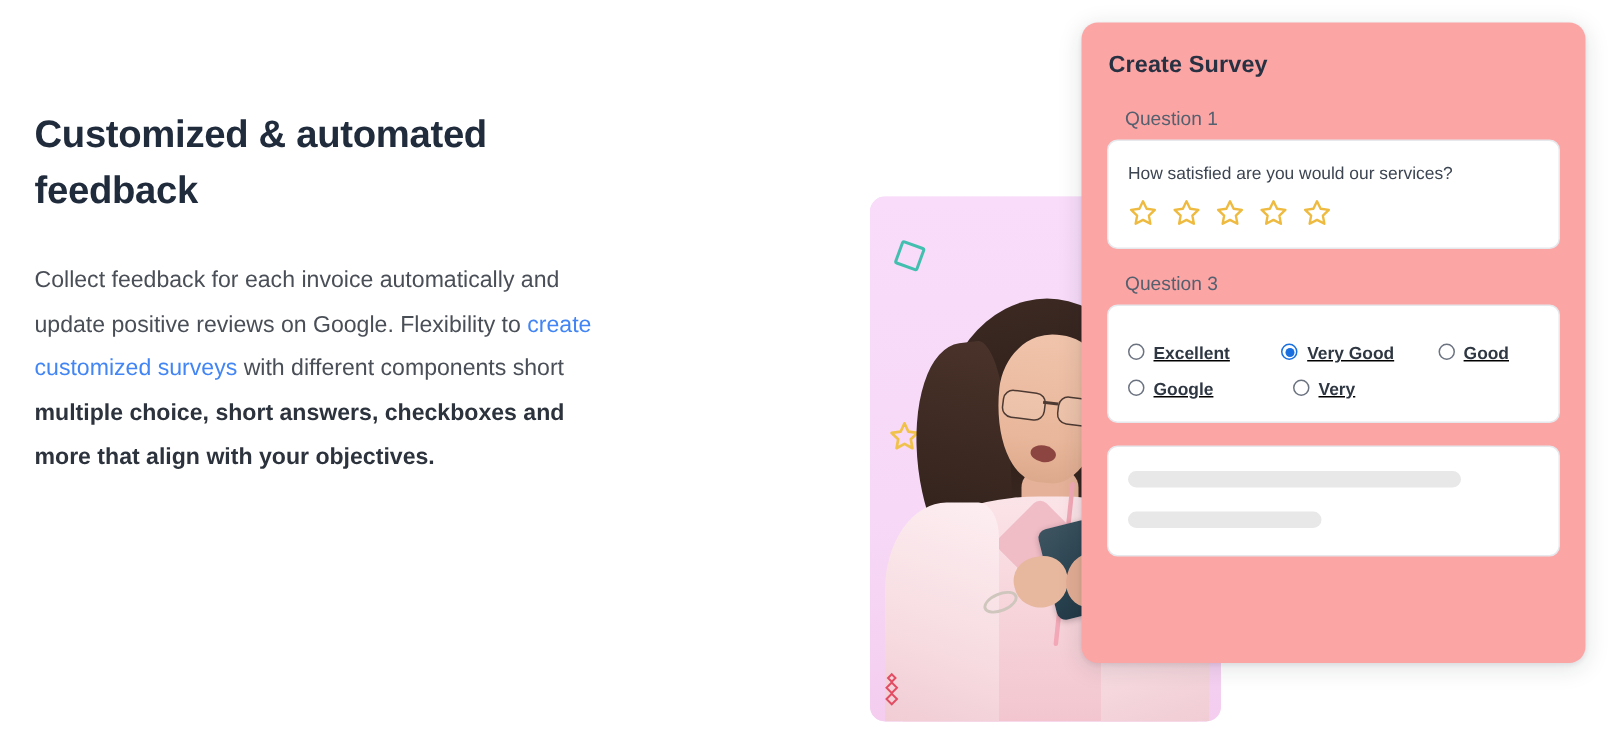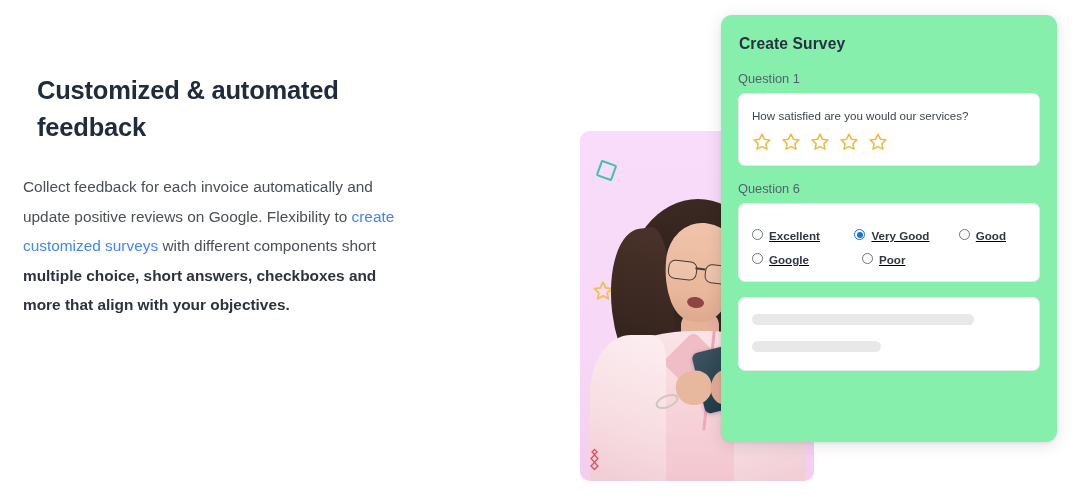--- a/index.html
+++ b/index.html
@@ -22,21 +22,21 @@
     left: 23px;
     top: 72px;
     width: 400px;
   }
   .feature-heading {
     font-size: 25.5px;
     line-height: 37px;
     font-weight: bold;
     color: #202b3c;
     letter-spacing: -0.2px;
-    margin: 0 0 26px 14px;
+    margin: 0 0 26px 0;
     max-width: 350px;
   }
   .body-para {
     font-size: 15.4px;
     line-height: 29.5px;
     color: #4a4f57;
     margin: 0 0 26px 0;
     max-width: 394px;
   }
   .body-para:last-child { margin-bottom: 0; }
@@ -269,37 +269,37 @@
     opacity: .85;
   }
 
   
   .survey-card {
     position: absolute;
     left: 721px;
     top: 15px;
     width: 336px;
     height: 427px;
-    background: #86efac;
+    background: #fca5a5;
     border-radius: 11px;
     box-shadow: 0 3px 16px rgba(25,30,45,0.13), 0 1px 3px rgba(25,30,45,0.07);
     box-sizing: border-box;
     padding: 20px 17px 0 17px;
   }
   .card-title {
     font-size: 15.6px;
     font-weight: bold;
     color: #283141;
     margin: 0 0 18px 1px;
     letter-spacing: .1px;
   }
   .q-label {
     font-size: 12.8px;
     color: #55606f;
-    margin: 0 0 7px 0;
+    margin: 0 0 7px 12px;
   }
   .q-box {
     border: 1px solid #e6e8ec;
     border-radius: 7px;
     background: #fff;
     box-sizing: border-box;
     padding: 12px 13px 13px 13px;
     margin-bottom: 15px;
   }
   .q-text {
@@ -459,21 +459,21 @@
           </svg>
       </span>
       <span>
         <svg width="20" height="20" viewBox="0 0 24 24" fill="none" stroke="#eeba3f" stroke-width="1.9" stroke-linejoin="round">
             <path d="M12 2.6l2.9 6 6.6.9-4.8 4.6 1.2 6.5-5.9-3.1-5.9 3.1 1.2-6.5L2.5 9.5l6.6-.9z"></path>
           </svg>
       </span>
     </div>
   </div>
 
-  <div class="q-label">Question 6</div>
+  <div class="q-label">Question 3</div>
   <div class="q-box">
     <div class="opt-rows">
       <div class="opt-row">
         <label class="opt opt-w1">
           <span class="radio"></span>
           <span class="opt-label">Excellent</span>
         </label>
         <label class="opt opt-w2">
           <span class="radio checked"></span>
           <span class="opt-label">Very Good</span>
@@ -483,21 +483,21 @@
           <span class="opt-label">Good</span>
         </label>
       </div>
       <div class="opt-row">
         <label class="opt opt-w1">
           <span class="radio"></span>
           <span class="opt-label">Google</span>
         </label>
         <label class="opt">
           <span class="radio"></span>
-          <span class="opt-label">Poor</span>
+          <span class="opt-label">Very</span>
         </label>
       </div>
     </div>
   </div>
 
   <div class="q-box q3-box">
     <div class="skeleton one"></div>
     <div class="skeleton two"></div>
   </div>
 </section>

